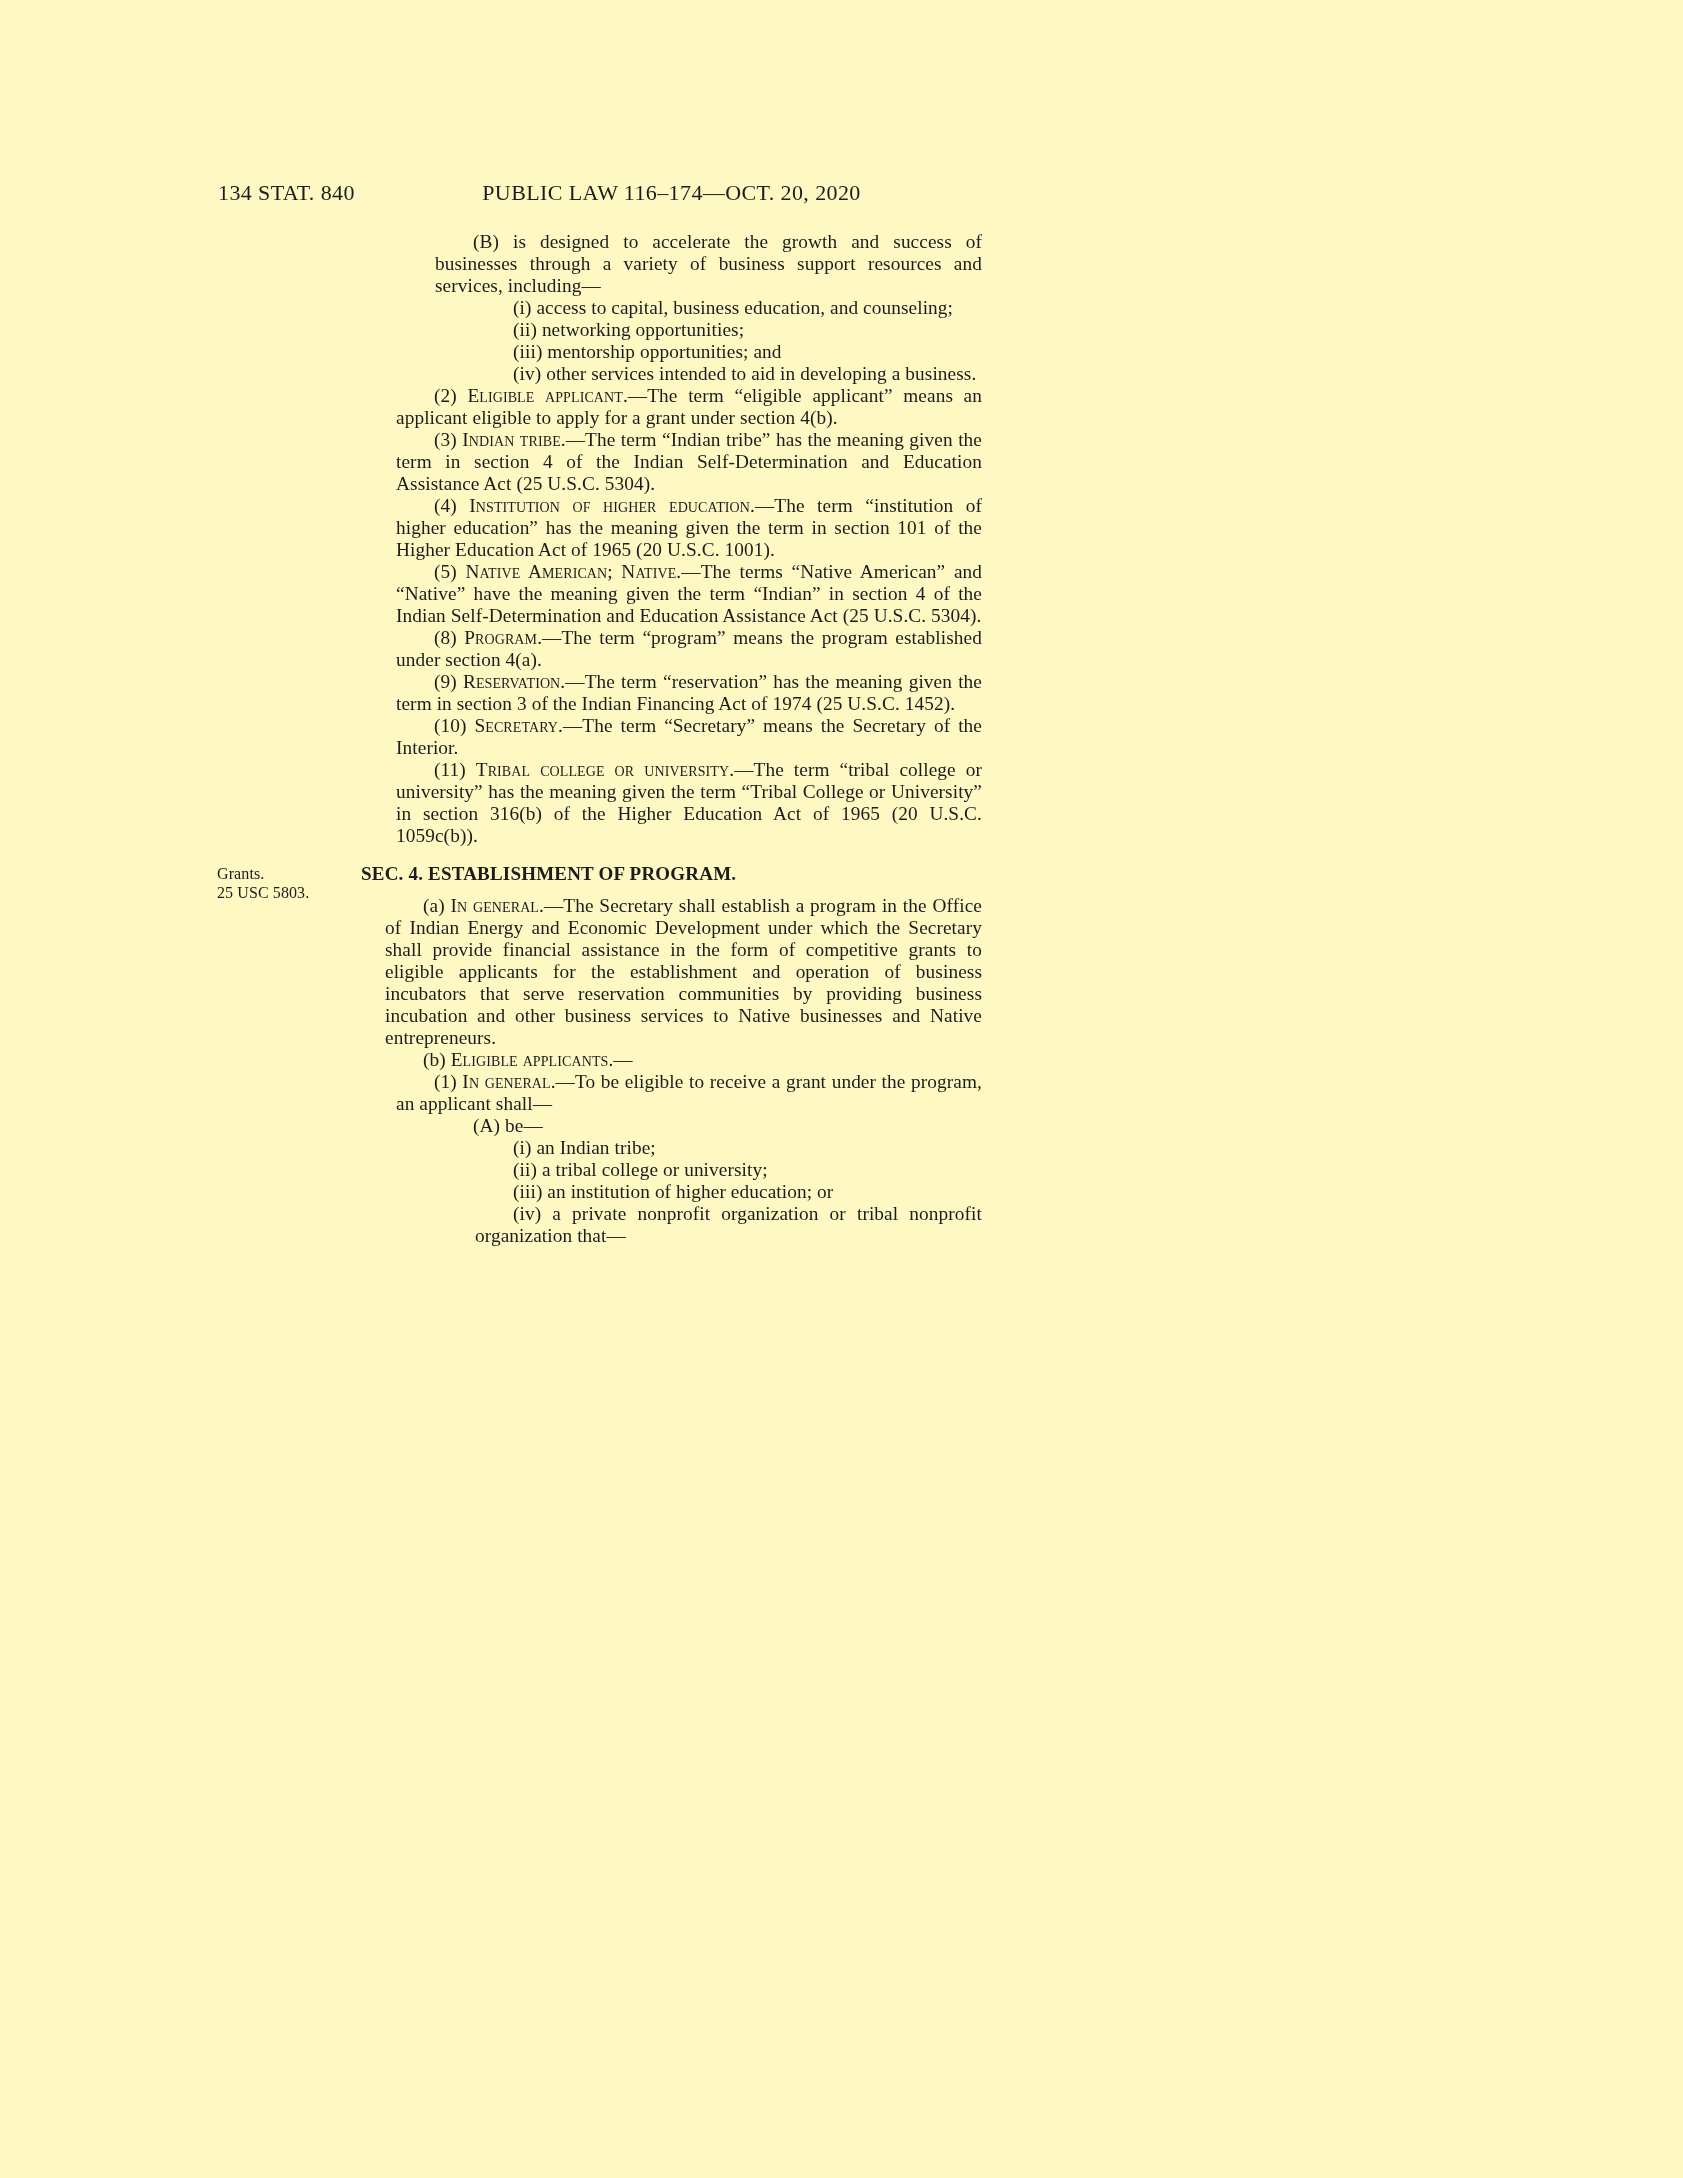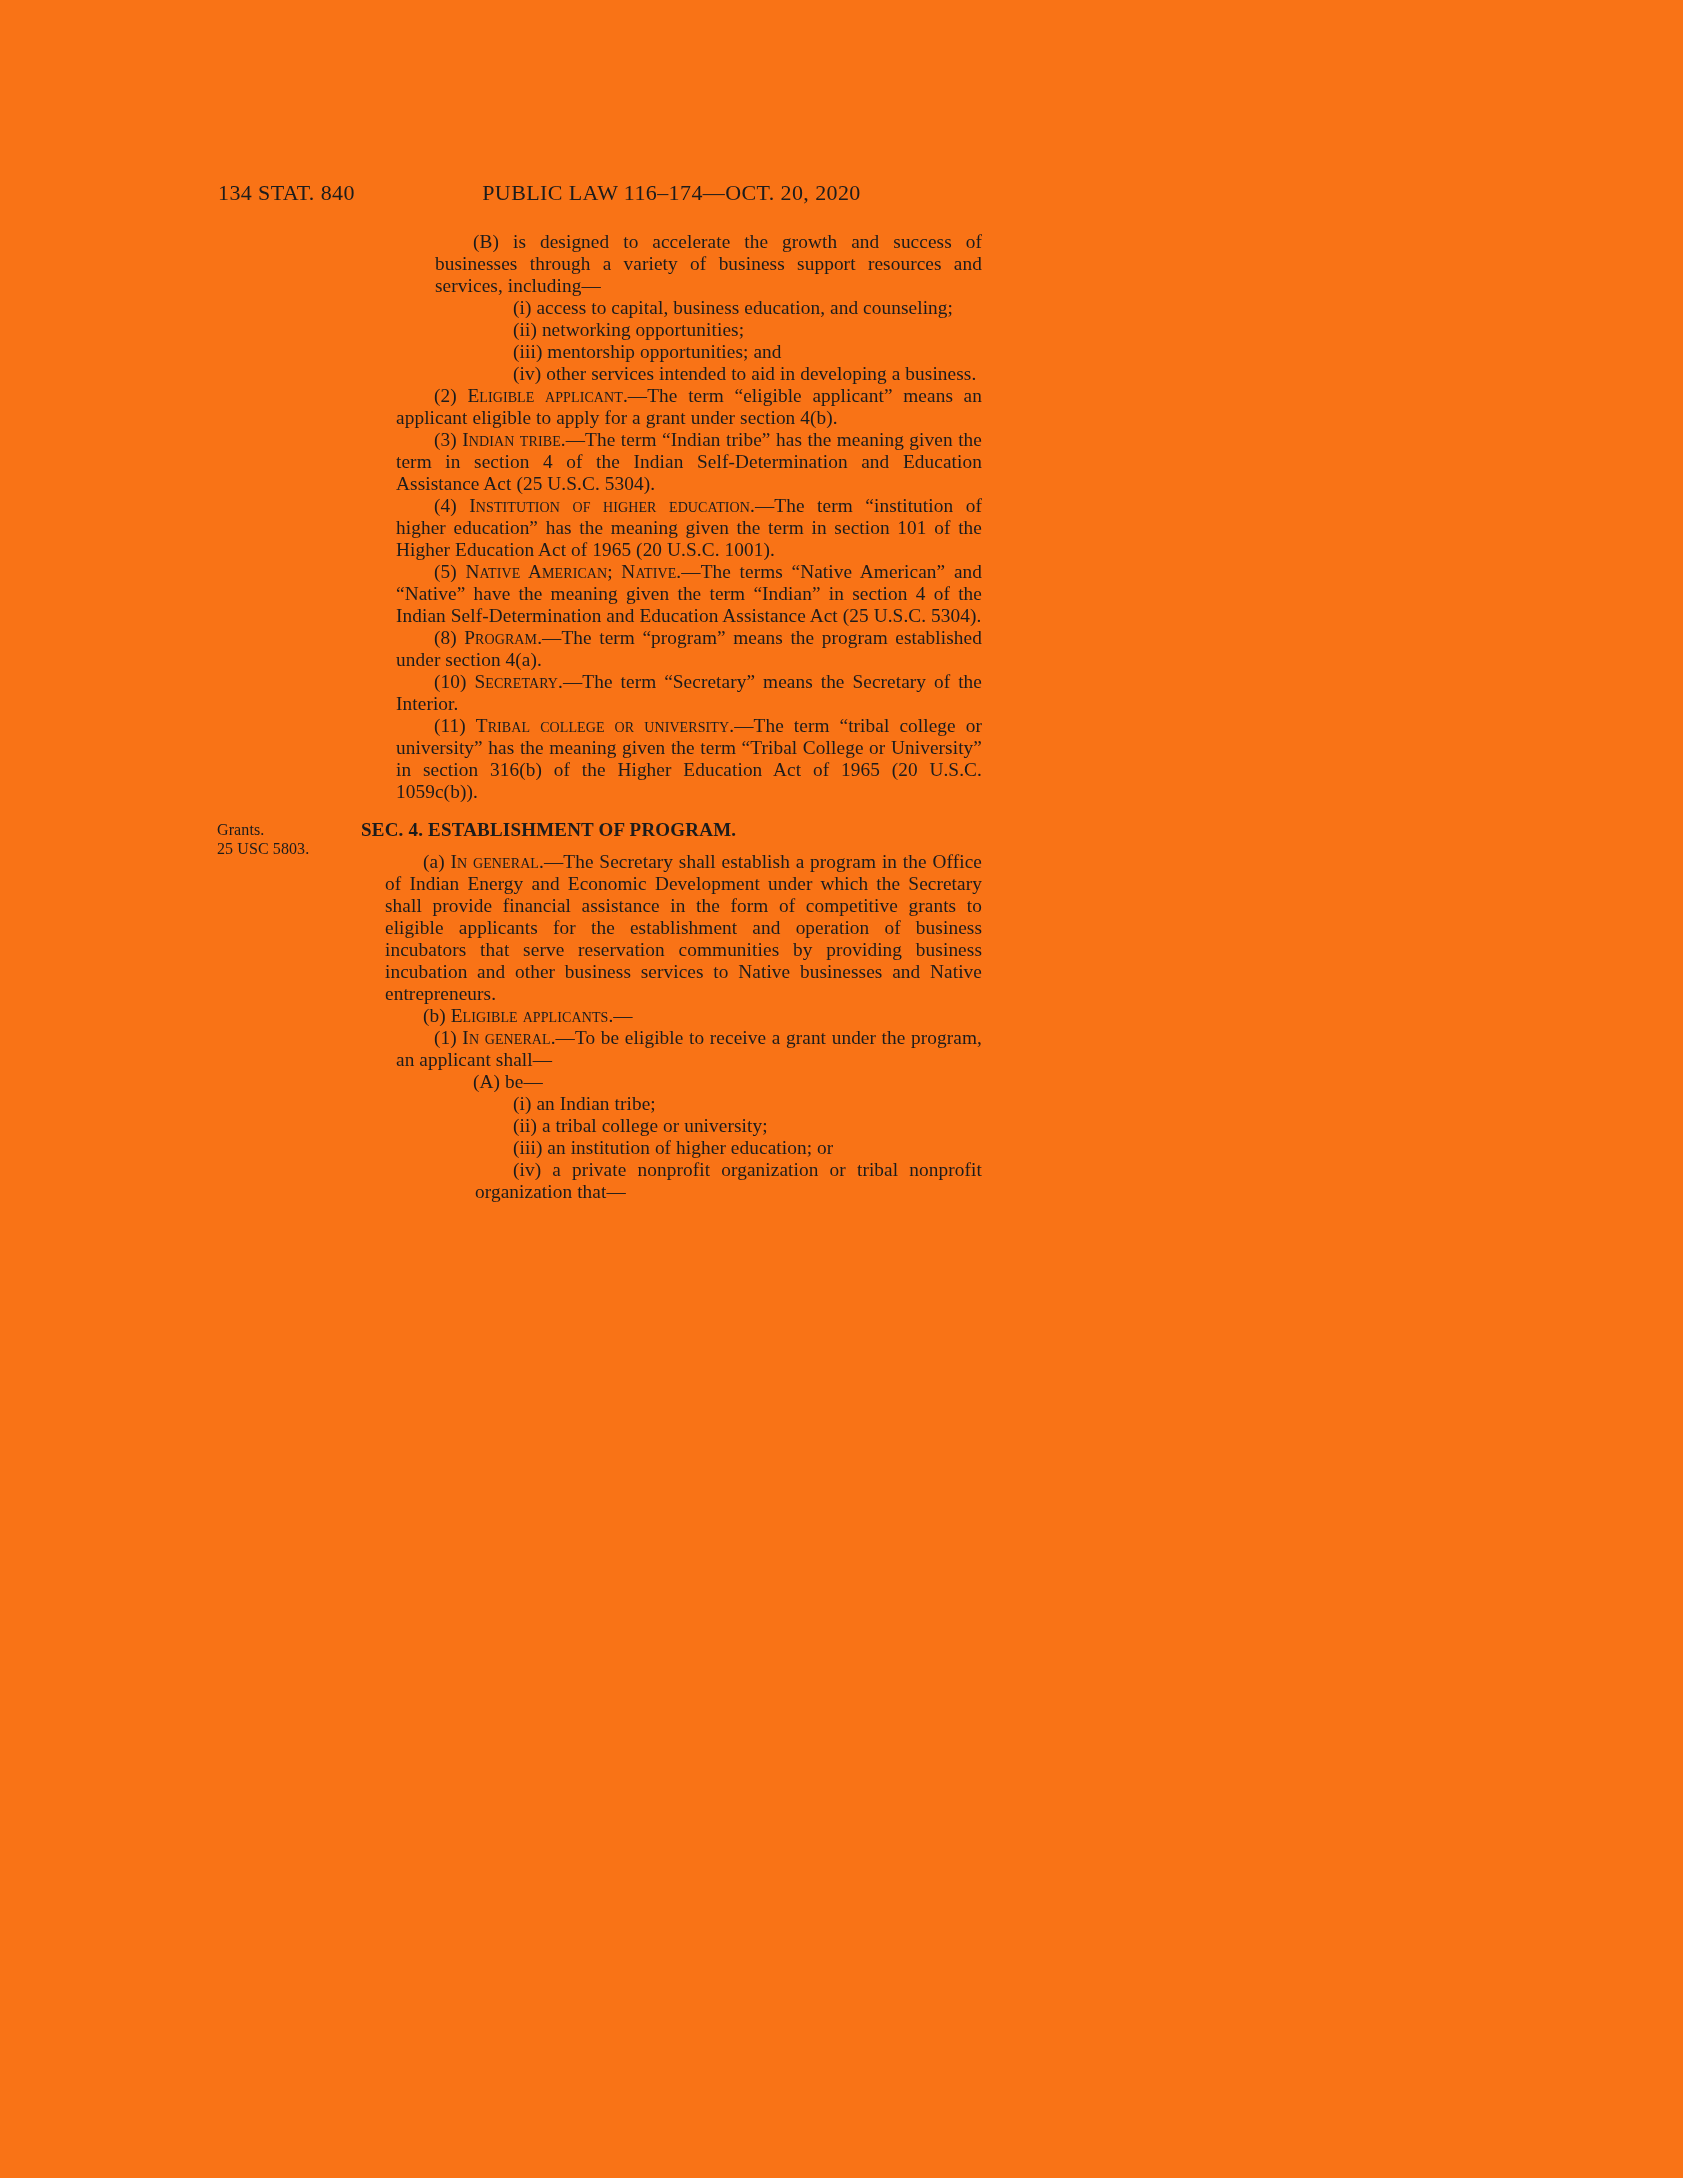--- a/index.html
+++ b/index.html
@@ -6,21 +6,21 @@
   html, body { background: #ffffff; }
   body {
     font-family: "Liberation Serif", "DejaVu Serif", serif;
     color: #1c1c1c;
     -webkit-font-smoothing: antialiased;
   }
   .page {
     position: relative;
     width: 1683px;
     height: 2178px;
-    background: #f97316;
+    background: #fef9c3;
     overflow: hidden;
   }
   .stat-number {
     position: absolute;
     left: 218px;
     top: 180px;
     font-size: 22px;
     letter-spacing: 0.4px;
     white-space: nowrap;
   }
@@ -84,20 +84,21 @@
       <p class="para ind-2"><span>(B) is designed to accelerate the growth and success of businesses through a variety of business support resources and services, including—</span></p>
       <p class="para ind-3"><span>(i) access to capital, business education, and counseling;</span></p>
       <p class="para ind-3"><span>(ii) networking opportunities;</span></p>
       <p class="para ind-3"><span>(iii) mentorship opportunities; and</span></p>
       <p class="para ind-3"><span>(iv) other services intended to aid in developing a business.</span></p>
       <p class="para ind-1"><span>(2) </span><span class="sc">Eligible applicant</span><span>.—The term “eligible applicant” means an applicant eligible to apply for a grant under section 4(b).</span></p>
       <p class="para ind-1"><span>(3) </span><span class="sc">Indian tribe</span><span>.—The term “Indian tribe” has the meaning given the term in section 4 of the Indian Self-Determination and Education Assistance Act (25 U.S.C. 5304).</span></p>
       <p class="para ind-1"><span>(4) </span><span class="sc">Institution of higher education</span><span>.—The term “institution of higher education” has the meaning given the term in section 101 of the Higher Education Act of 1965 (20 U.S.C. 1001).</span></p>
       <p class="para ind-1"><span>(5) </span><span class="sc">Native American; Native</span><span>.—The terms “Native American” and “Native” have the meaning given the term “Indian” in section 4 of the Indian Self-Determination and Education Assistance Act (25 U.S.C. 5304).</span></p>
       <p class="para ind-1"><span>(8) </span><span class="sc">Program</span><span>.—The term “program” means the program established under section 4(a).</span></p>
+      <p class="para ind-1"><span>(9) </span><span class="sc">Reservation</span><span>.—The term “reservation” has the meaning given the term in section 3 of the Indian Financing Act of 1974 (25 U.S.C. 1452).</span></p>
       <p class="para ind-1"><span>(10) </span><span class="sc">Secretary</span><span>.—The term “Secretary” means the Secretary of the Interior.</span></p>
       <p class="para ind-1"><span>(11) </span><span class="sc">Tribal college or university</span><span>.—The term “tribal college or university” has the meaning given the term “Tribal College or University” in section 316(b) of the Higher Education Act of 1965 (20 U.S.C. 1059c(b)).</span></p>
       <h2 class="sec-heading"><span class="margin-note">
           <span class="mn-line">Grants.</span>
           <span class="mn-line">25 USC 5803.</span>
         </span><span>SEC. 4. ESTABLISHMENT OF PROGRAM.</span></h2>
       <p class="para ind-0"><span>(a) </span><span class="sc">In general</span><span>.—The Secretary shall establish a program in the Office of Indian Energy and Economic Development under which the Secretary shall provide financial assistance in the form of competitive grants to eligible applicants for the establishment and operation of business incubators that serve reservation communities by providing business incubation and other business services to Native businesses and Native entrepreneurs.</span></p>
       <p class="para ind-0"><span>(b) </span><span class="sc">Eligible applicants</span><span>.—</span></p>
       <p class="para ind-1"><span>(1) </span><span class="sc">In general</span><span>.—To be eligible to receive a grant under the program, an applicant shall—</span></p>
       <p class="para ind-2"><span>(A) be—</span></p>

